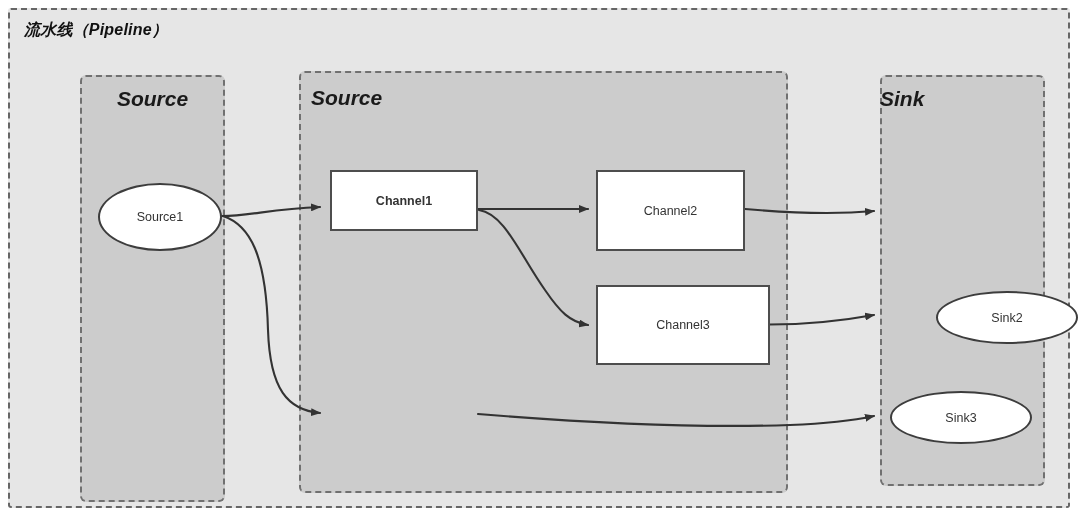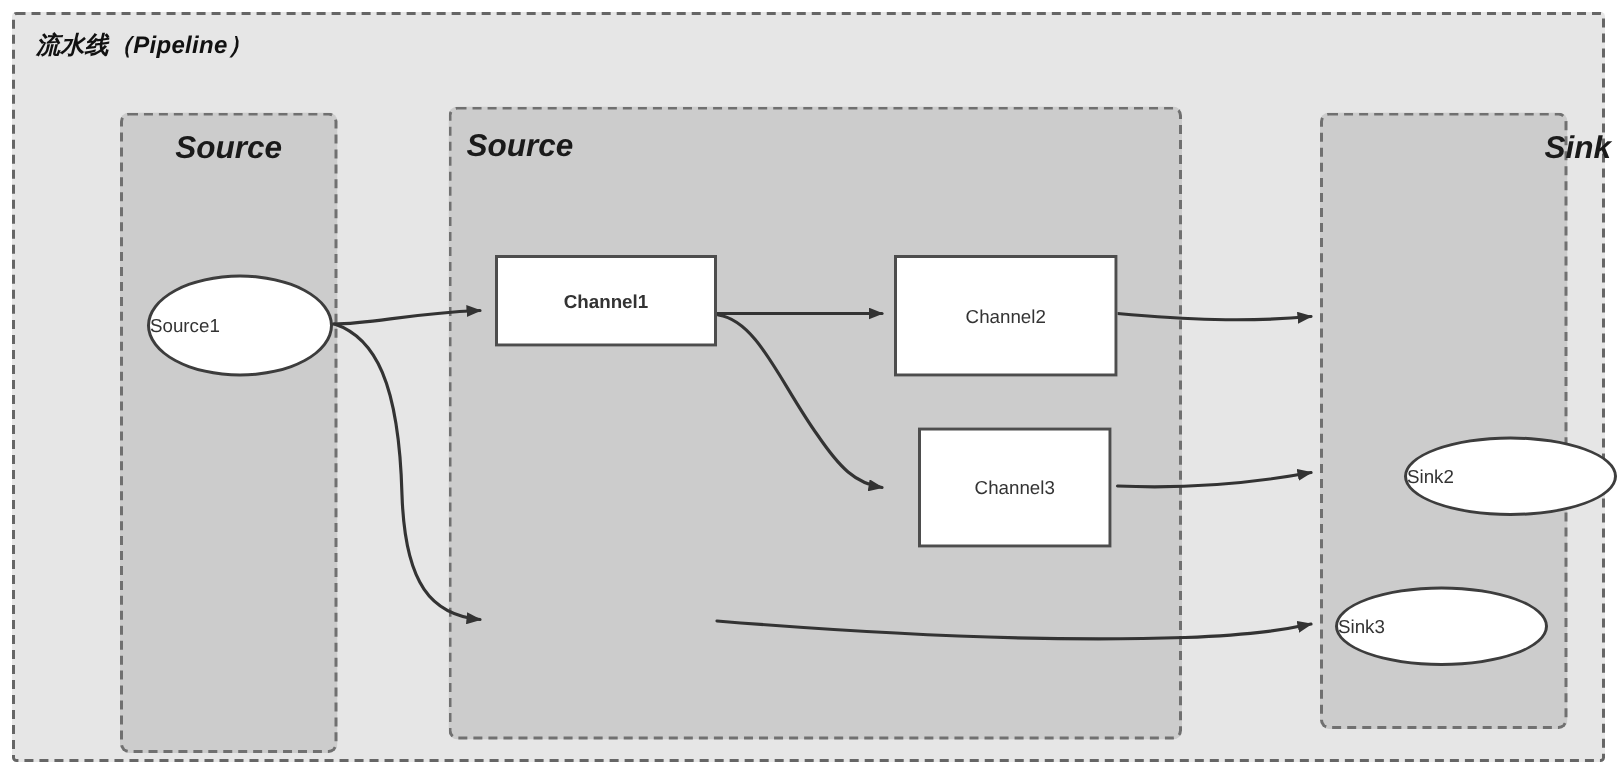--- a/index.html
+++ b/index.html
@@ -62,49 +62,49 @@
     color: #1a1a1a;
     white-space: nowrap;
   }
 
   #group-source  { left: 80px;  top: 75px; width: 145px; height: 427px; }
   #group-channel { left: 299px; top: 71px; width: 489px; height: 422px; }
   #group-sink    { left: 880px; top: 75px; width: 165px; height: 411px; }
 
   #title-source  { left: 80px;  top: 87px; width: 145px; text-align: center; }
   #title-channel { left: 311px; top: 86px; text-align: left; }
-  #title-sink    { left: 880px; top: 87px; width: 194px; text-align: right; }
+  #title-sink    { left: 880px; top: 87px; width: 194px; text-align: left; }
 
   
   .node-rect {
     position: absolute;
     box-sizing: border-box;
     background: #ffffff;
     border: 2px solid #4d4d4d;
     display: flex;
     align-items: center;
     justify-content: center;
     font-size: 12.5px;
     color: #333333;
   }
   #node-channel1 { left: 330px; top: 170px; width: 148px; height: 61px; font-weight: bold; }
   #node-channel2 { left: 596px; top: 170px; width: 149px; height: 81px; }
-  #node-channel3 { left: 612px; top: 285px; width: 129px; height: 80px; }
+  #node-channel3 { left: 596px; top: 285px; width: 174px; height: 80px; }
   #node-channel4 { left: 330px; top: 375px; width: 148px; height: 81px; }
 
   
   .node-ellipse {
     position: absolute;
     box-sizing: border-box;
     background: #ffffff;
     border: 2px solid #3d3d3d;
     border-radius: 50%;
     display: flex;
     align-items: center;
-    justify-content: flex-start;
+    justify-content: center;
     font-size: 12.5px;
     color: #333333;
   }
   #node-source1 { left: 98px;  top: 183px; width: 124px; height: 68px; }
   #node-sink1   { left: 890px; top: 184px; width: 142px; height: 53px; }
   #node-sink2   { left: 936px; top: 291px; width: 142px; height: 53px; }
   #node-sink3   { left: 890px; top: 391px; width: 142px; height: 53px; }
 
   
   #edge-layer {

